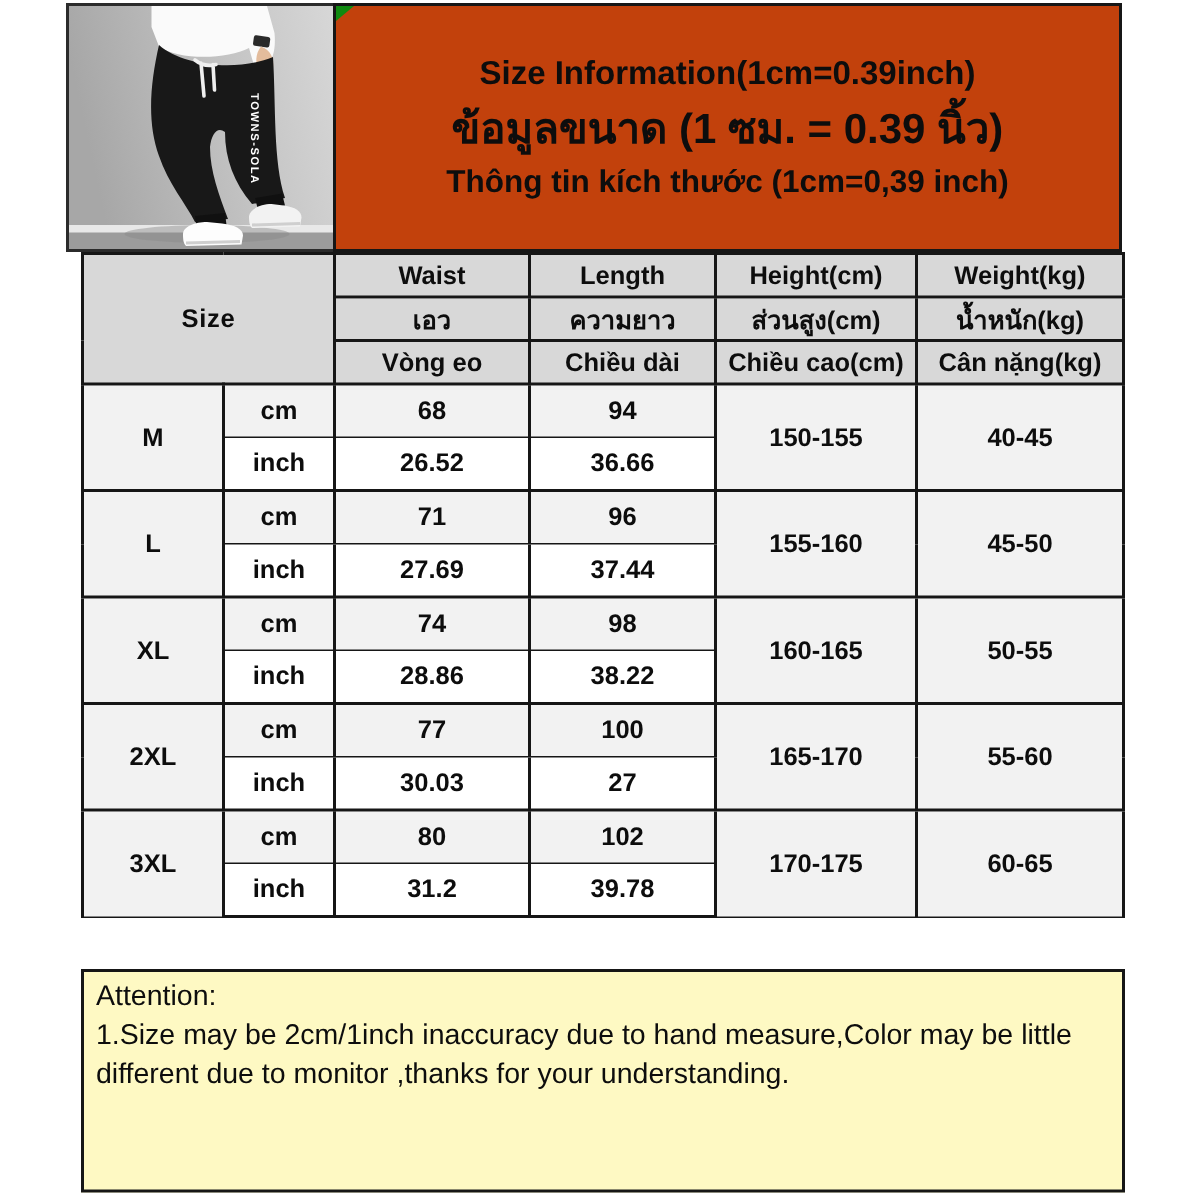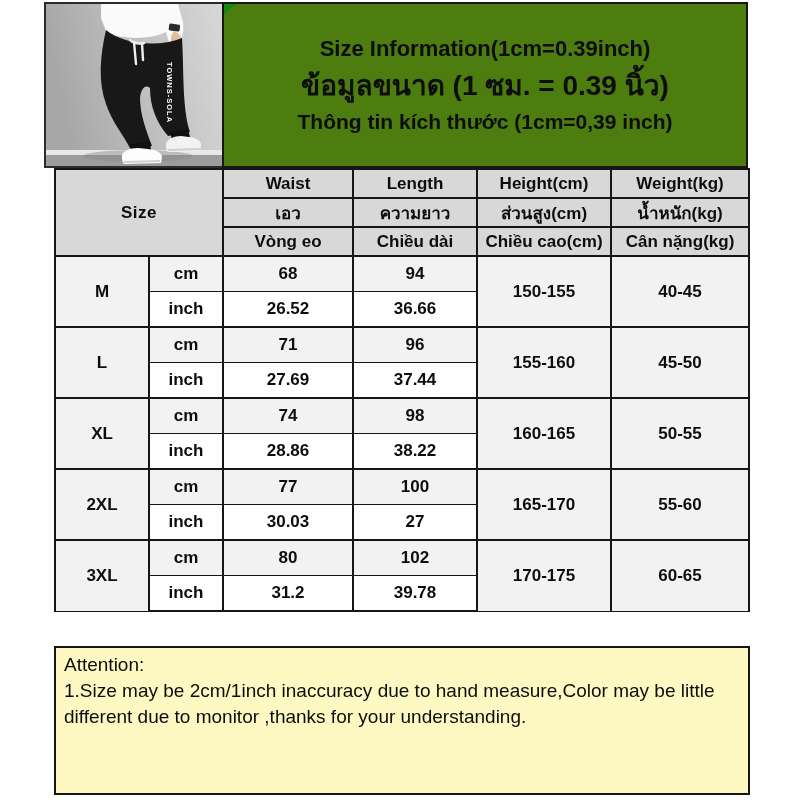--- a/index.html
+++ b/index.html
@@ -9,21 +9,21 @@
   }
   
   .photo{
     position:absolute;left:44px;top:2px;width:176px;height:162px;
     border:2px solid #2b2b2b;background:#b5b5b5;
   }
   .photo svg{display:block;width:100%;height:100%;}
   
   .title-cell{
     position:absolute;left:222px;top:2px;width:522px;height:162px;
-    background:#4d7c0f;border:2px solid #161616;
+    background:#c2410c;border:2px solid #161616;
     display:flex;flex-direction:column;justify-content:center;align-items:center;
     text-align:center;
   }
   .title-cell .t1{font-size:22px;font-weight:bold;line-height:1.45;}
   .title-cell .t2{font-size:28px;font-weight:bold;line-height:1.5;}
   .title-cell .t3{font-size:21px;font-weight:bold;line-height:1.45;}
   .flag-tri{
     position:absolute;left:0;top:0;width:0;height:0;
     border-top:10px solid #108a10;border-right:12px solid transparent;
   }

